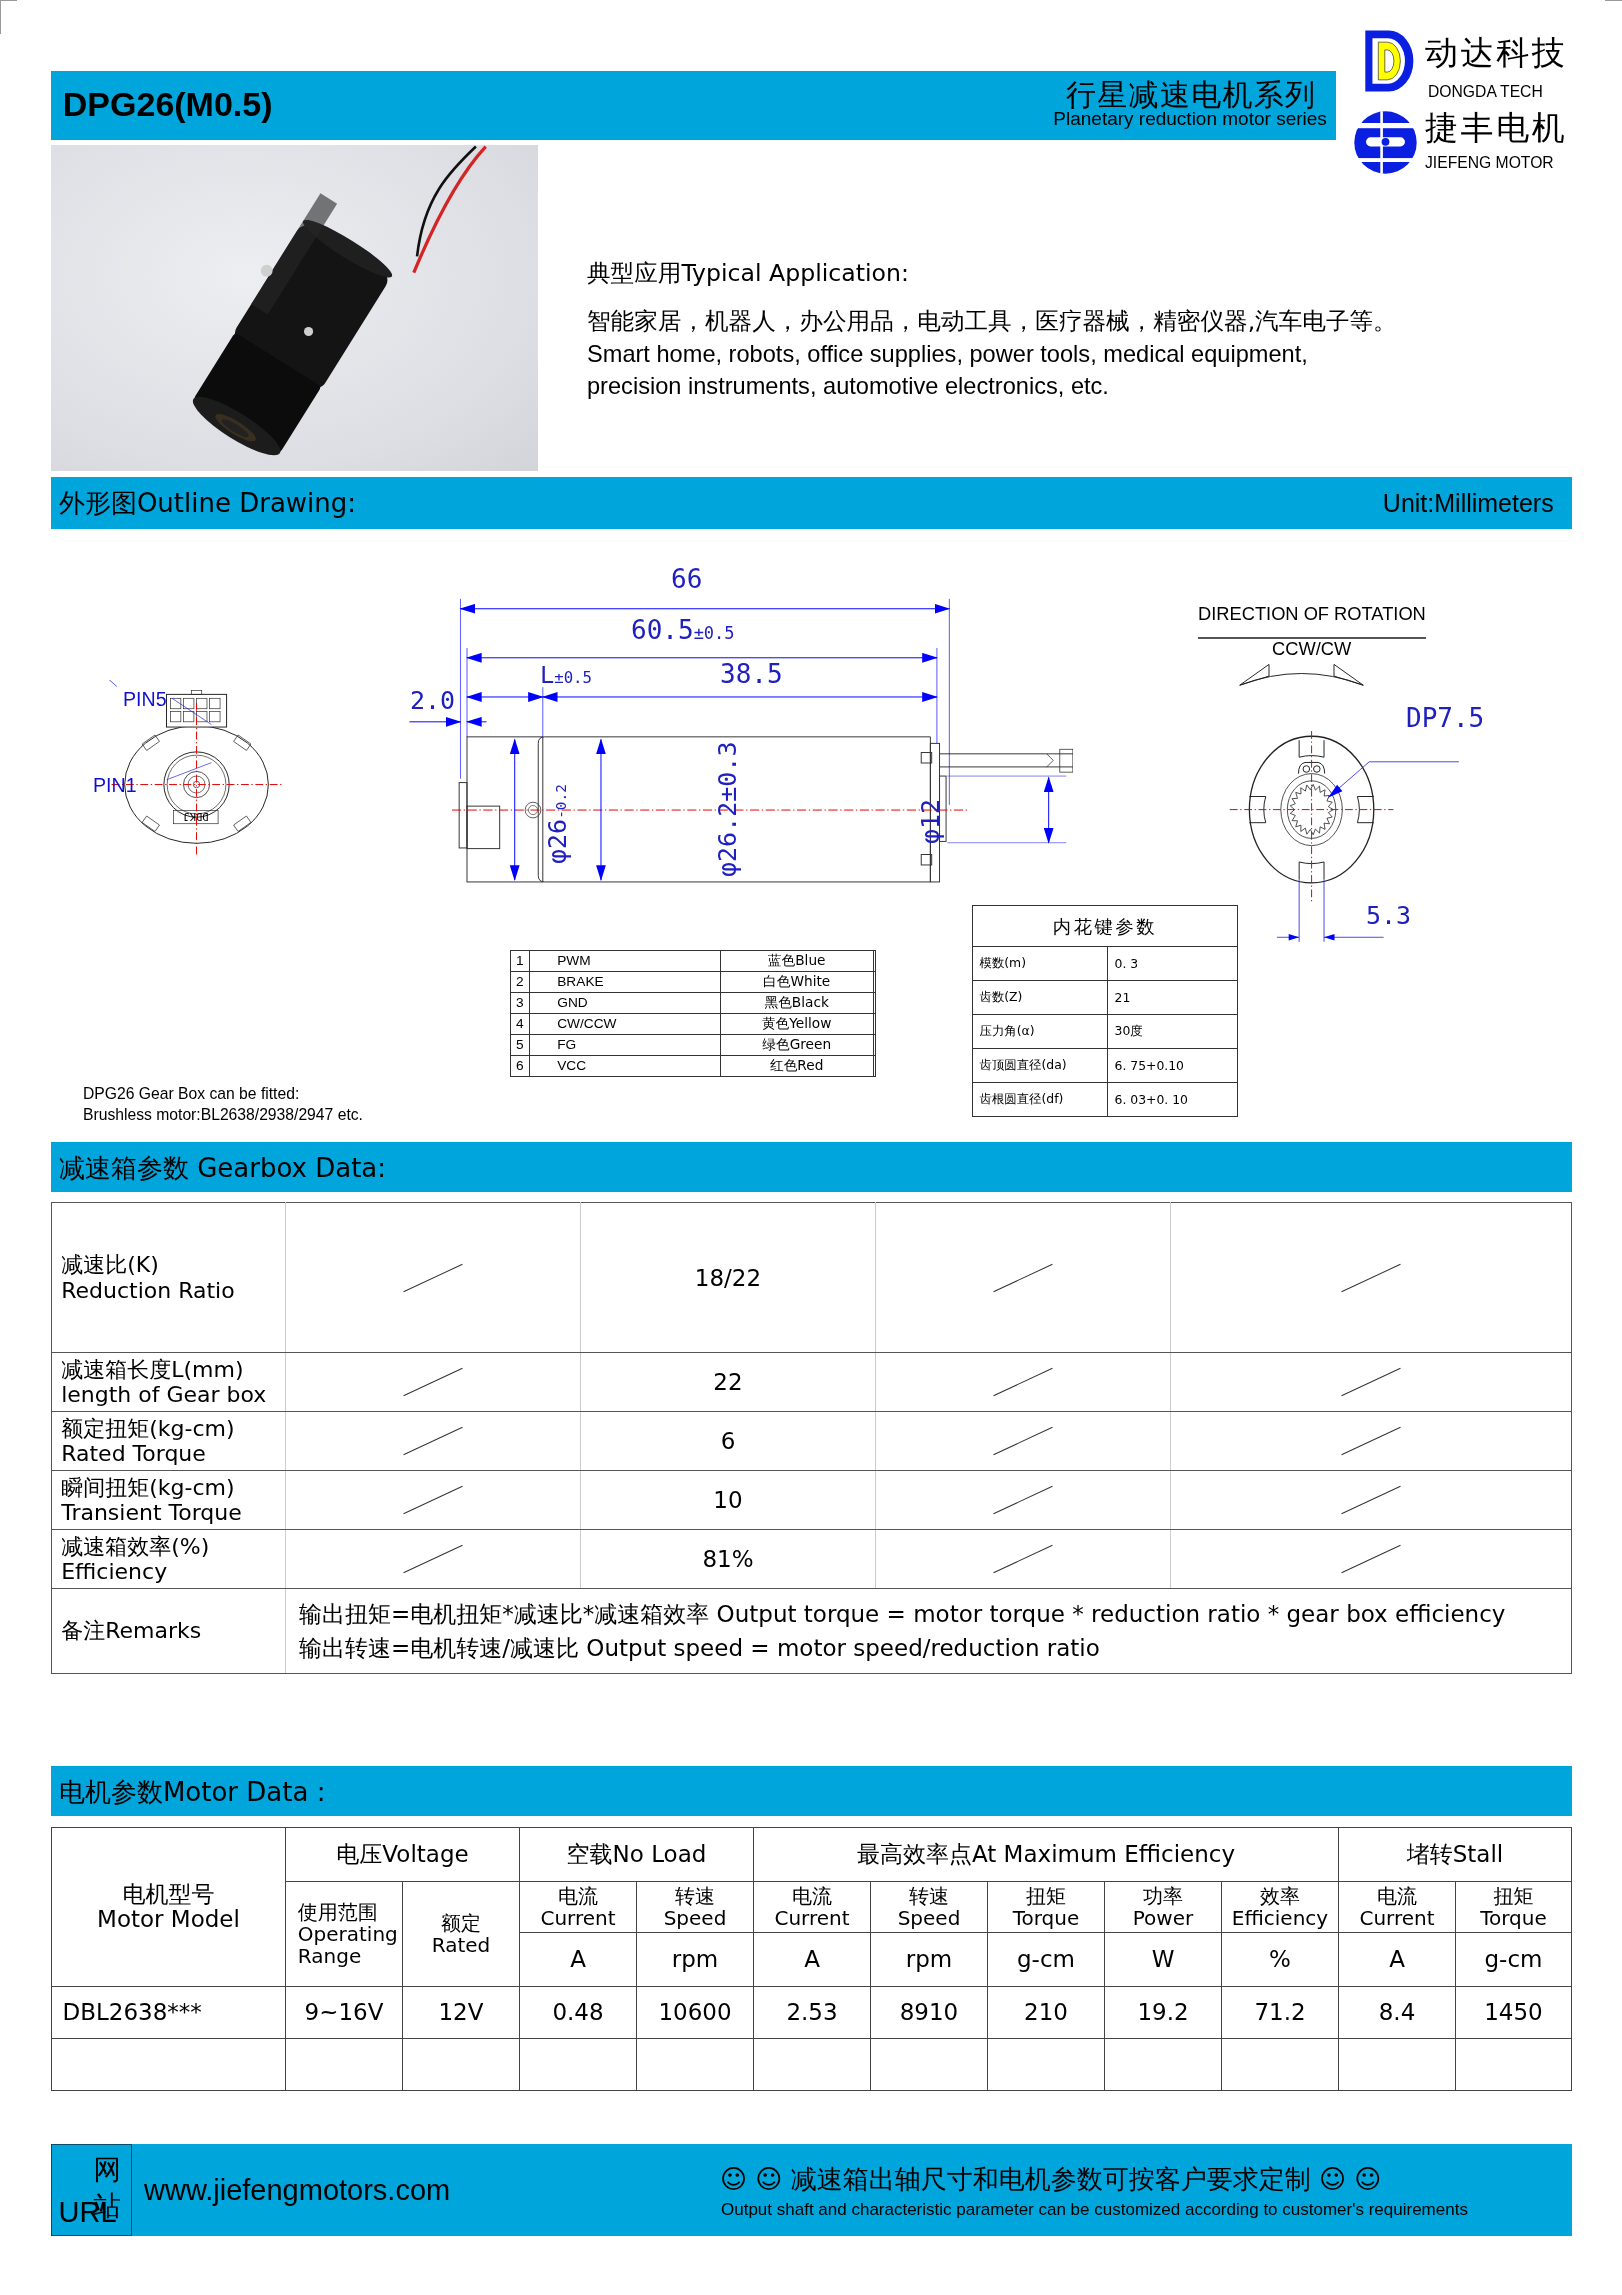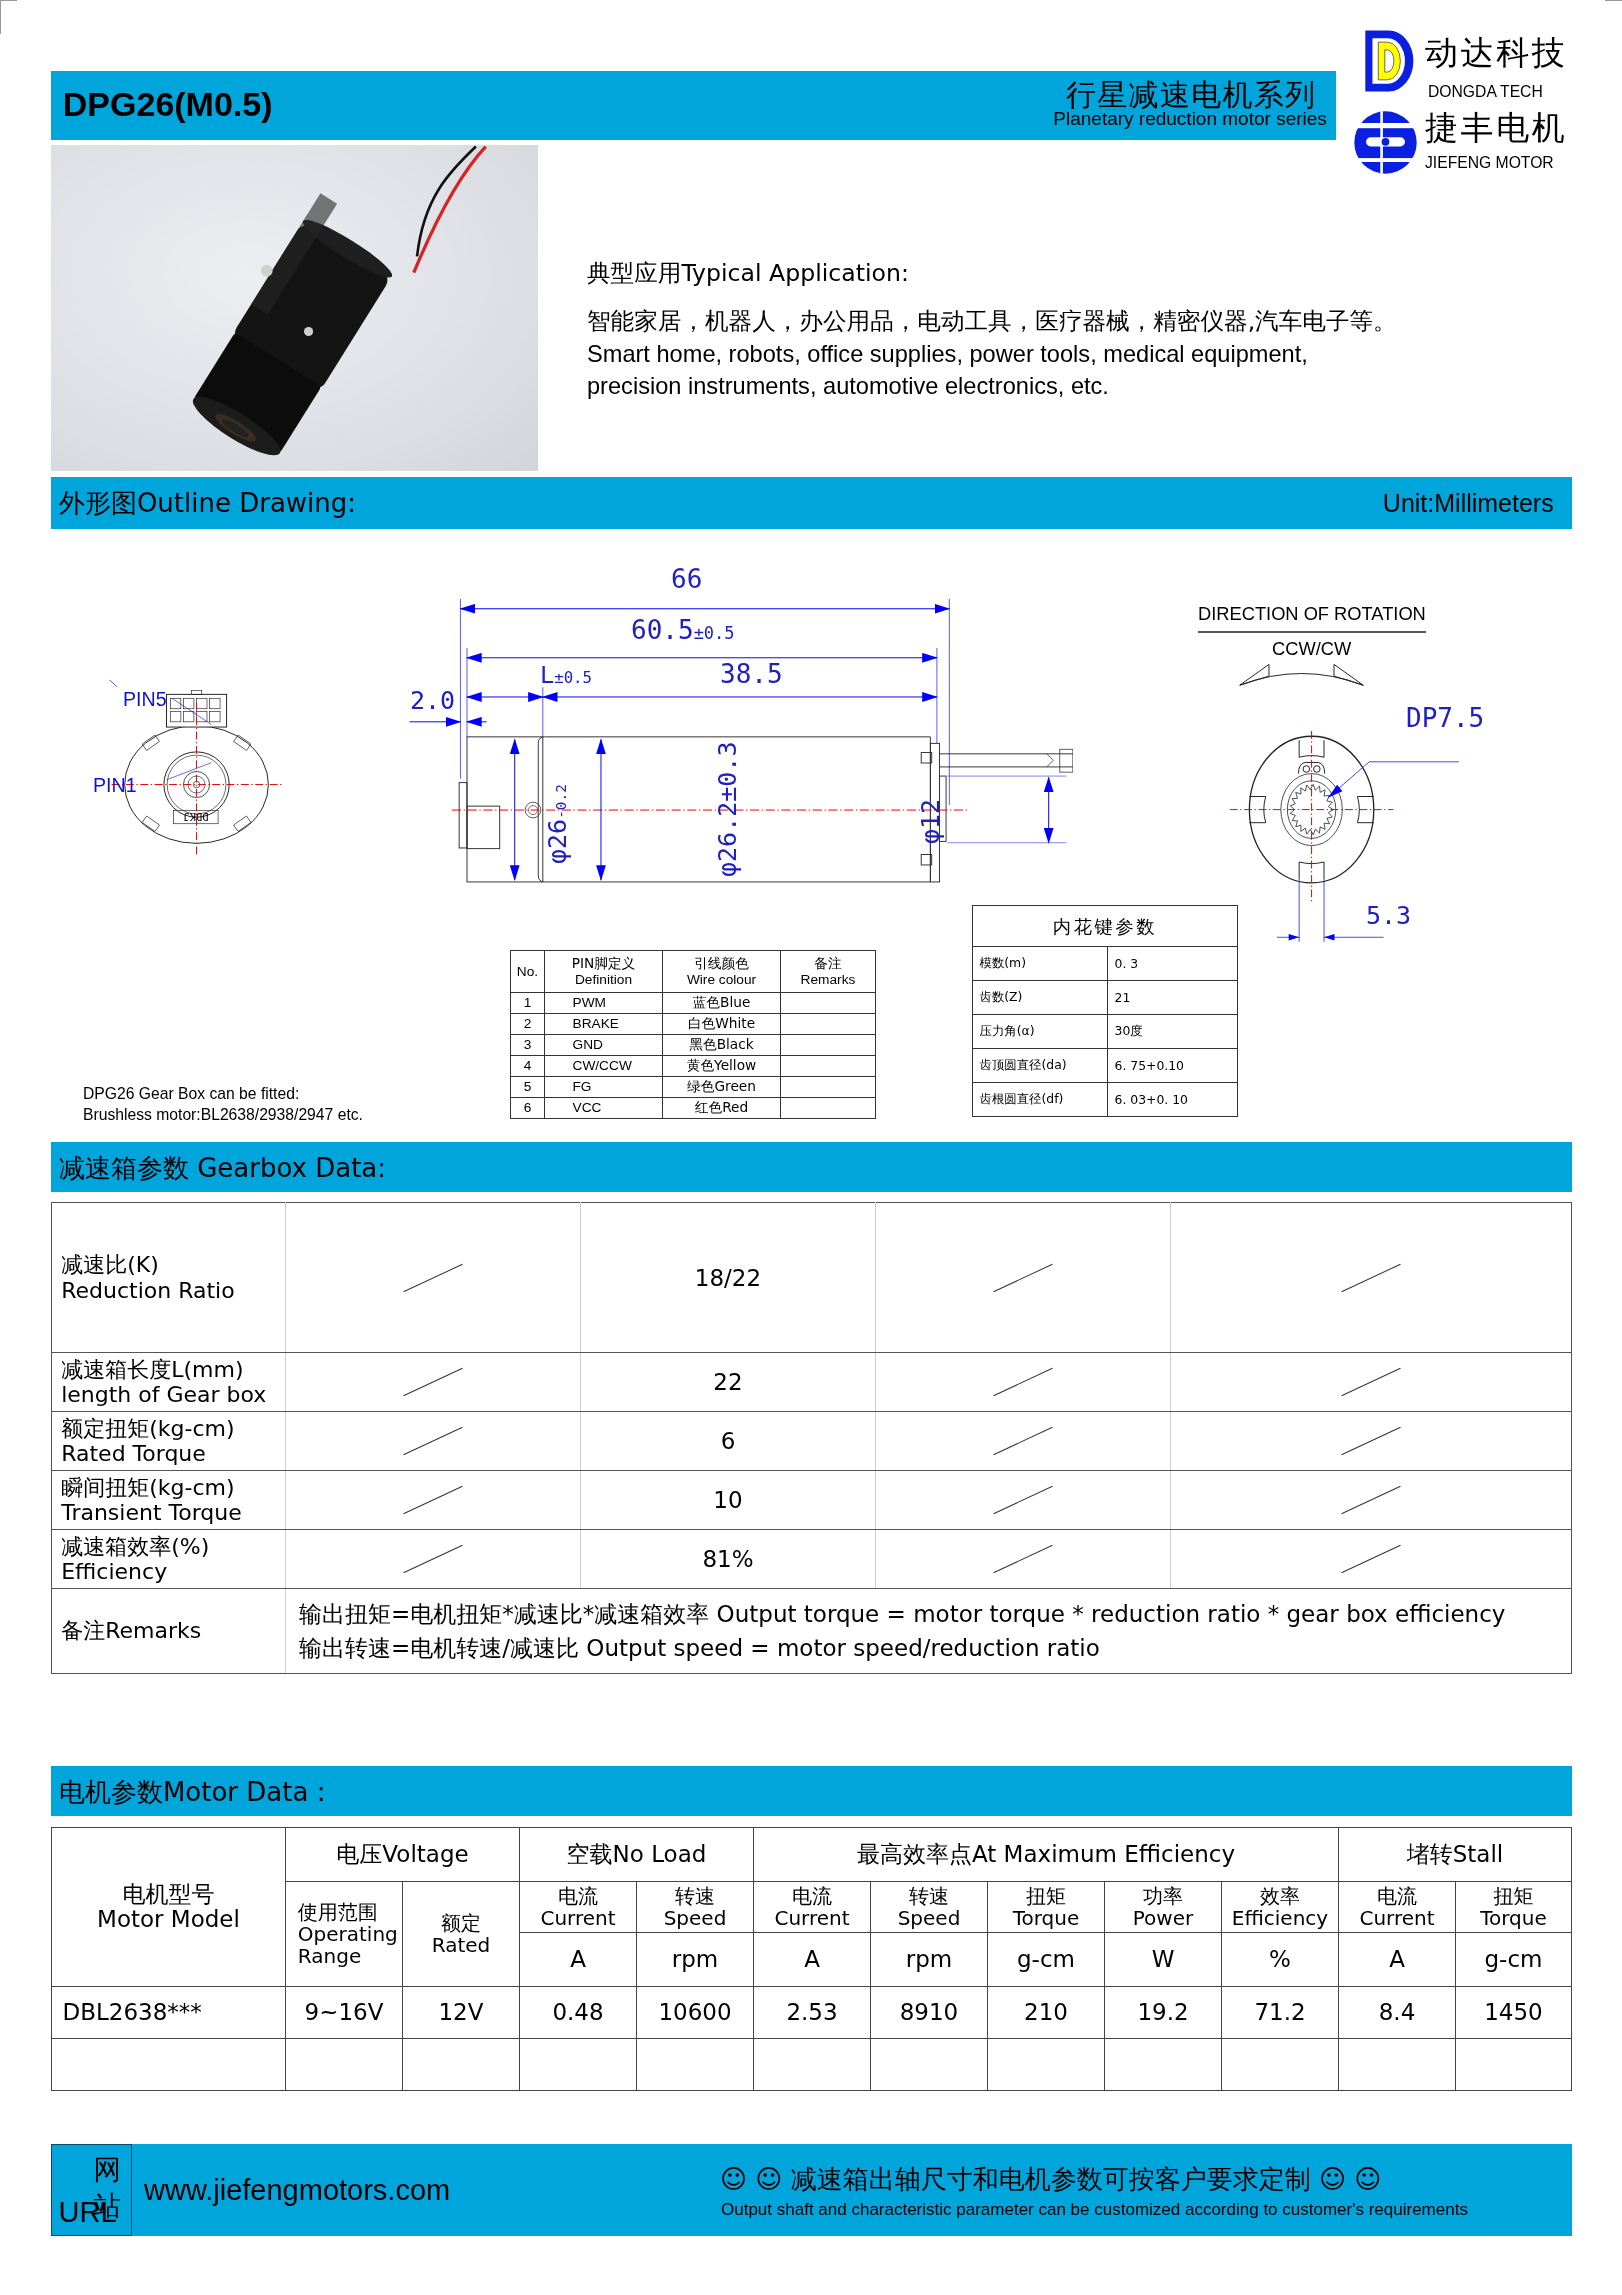--- a/index.html
+++ b/index.html
@@ -229,21 +229,21 @@
 
 <div class="abs dwg-text" style="left:671px;top:564px;font-size:26px;color:#2020c0;">66</div>
 <div class="abs dwg-text" style="left:631px;top:615px;font-size:26px;color:#2020c0;"><span>60.5</span><span style="font-size:17px;">±0.5</span></div>
 <div class="abs dwg-text" style="left:540px;top:661px;font-size:23.6px;color:#2020c0;"><span>L</span><span style="font-size:15.7px;">±0.5</span></div>
 <div class="abs dwg-text" style="left:720px;top:659px;font-size:26px;color:#2020c0;">38.5</div>
 <div class="abs dwg-text" style="left:410px;top:686px;font-size:25px;color:#2020c0;">2.0</div>
 <div class="abs dwg-text" style="left:543px;top:864px;font-size:25px;color:#2020c0;transform:rotate(-90deg);transform-origin:0 0;white-space:nowrap;"><span>φ26</span><span style="font-size:14.4px;">-0.2</span></div>
 <div class="abs dwg-text" style="left:713px;top:877px;font-size:25px;color:#2020c0;transform:rotate(-90deg);transform-origin:0 0;white-space:nowrap;">φ26.2±0.3</div>
 <div class="abs dwg-text" style="left:916px;top:844px;font-size:25px;color:#2020c0;transform:rotate(-90deg);transform-origin:0 0;white-space:nowrap;">φ12</div>
 
-<div class="abs" style="left:1198px;top:603px;font-size:18.3px;border-bottom:2.6px double #555;padding-bottom:6px;">DIRECTION OF ROTATION</div>
+<div class="abs" style="left:1198px;top:603px;font-size:18.3px;border-bottom:2.6px double #555;padding-bottom:12px;">DIRECTION OF ROTATION</div>
 <div class="abs" style="left:1272px;top:638px;font-size:18.3px;">CCW/CW</div>
 <svg class="abs" style="left:1223px;top:654px;" width="157" height="39" viewBox="0 0 240 60">
   <path d="M25 48 Q120 12 215 48" fill="none" stroke="#222" stroke-width="1.5"></path>
   <path d="M25 48 L70 16 L70 34 Z" fill="none" stroke="#222" stroke-width="1.5"></path>
   <path d="M215 48 L170 16 L170 34 Z" fill="none" stroke="#222" stroke-width="1.5"></path>
 </svg>
 <svg class="abs" style="left:1197px;top:693px;" width="275" height="262" viewBox="0 0 420 400">
   <ellipse cx="175" cy="178" rx="95" ry="112" fill="none" stroke="#222" stroke-width="2"></ellipse>
   <ellipse cx="175" cy="178" rx="47" ry="55" fill="none" stroke="#222" stroke-width="1.2"></ellipse>
   <ellipse cx="175" cy="178" rx="37" ry="44" fill="none" stroke="#222" stroke-width="1.2"></ellipse>
@@ -271,26 +271,20 @@
   </g>
   <path d="M200 160 L214 140 L222 150 Z" fill="#0000ff"></path>
   <path d="M156 373 L140 368 L140 378 Z" fill="#0000ff"></path>
   <path d="M194 373 L210 368 L210 378 Z" fill="#0000ff"></path>
 </svg>
 <div class="abs dwg-text" style="left:1406px;top:703px;font-size:26px;color:#2020c0;">DP7.5</div>
 <div class="abs dwg-text" style="left:1366px;top:901px;font-size:25px;color:#2020c0;">5.3</div>
 
 <table class="pin-table">
   <tbody>
-      <tr>
-    <th style="width:34px;">No.</th>
-    <th style="width:118px;"><span class="cn">PIN脚定义</span><br><span>Definition</span></th>
-    <th style="width:118px;"><span class="cn">引线颜色</span><br><span>Wire colour</span></th>
-    <th><span class="cn">备注</span><br><span>Remarks</span></th>
-  </tr>
   <tr>
         <td>1</td>
         <td class="left">PWM</td>
         <td class="cn">蓝色Blue</td>
         <td></td>
       </tr>
   <tr>
         <td>2</td>
         <td class="left">BRAKE</td>
         <td class="cn">白色White</td>

